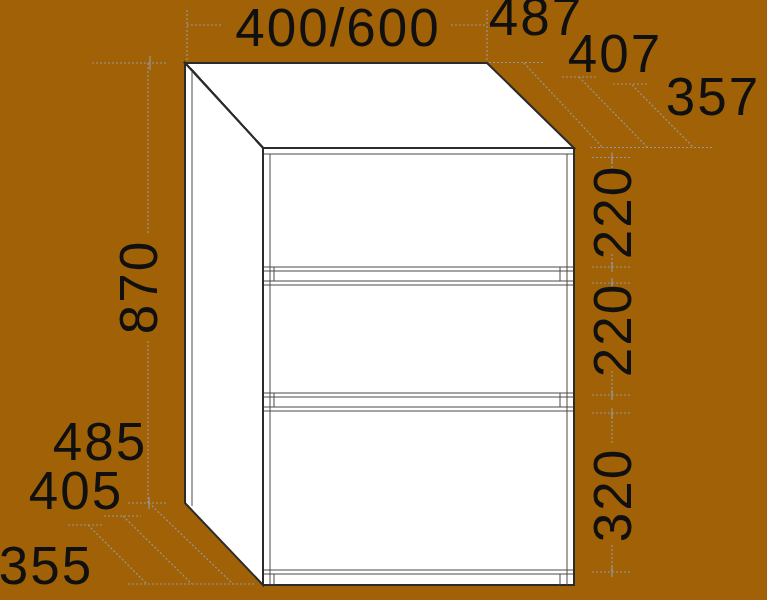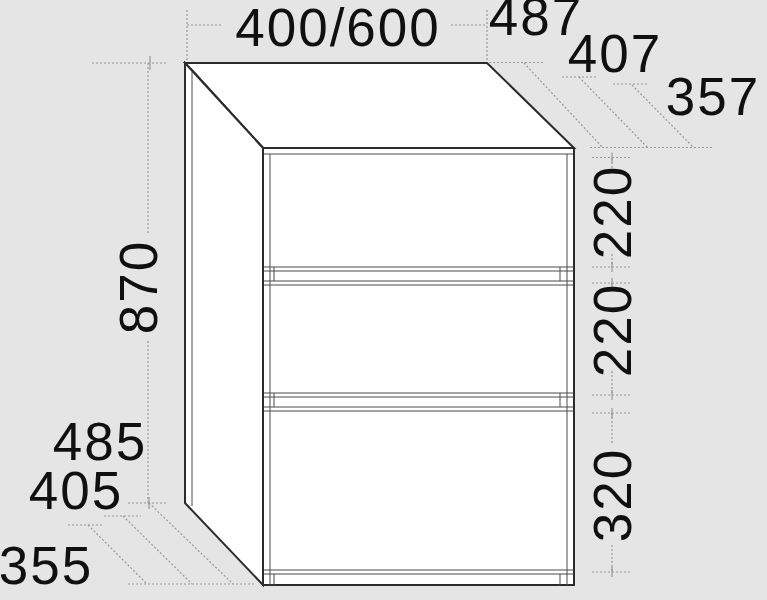--- a/index.html
+++ b/index.html
@@ -1,16 +1,16 @@
 <!DOCTYPE html>
 <html><head>
 <meta charset="utf-8">
 <style>
   html,body{margin:0;padding:0;background:#ffffff;}
-  .page{position:relative;width:767px;height:600px;background:#e5e5e5;overflow:hidden;}
+  .page{position:relative;width:767px;height:600px;background:#a16207;overflow:hidden;}
   svg{display:block;}
   .face{fill:#ffffff;stroke:#2b2b2b;stroke-width:2;stroke-linejoin:miter;}
   .detail{stroke:#4a4a4a;stroke-width:1;fill:none;}
   .dimline{stroke:#979797;stroke-width:1.2;stroke-dasharray:2 2;fill:none;}
   .dimstub{stroke:#979797;stroke-width:1.2;fill:none;}
   .dim-text{
     fill:#101010;
     font-family:"Liberation Sans", sans-serif;
     font-size:53px;
     letter-spacing:2px;

